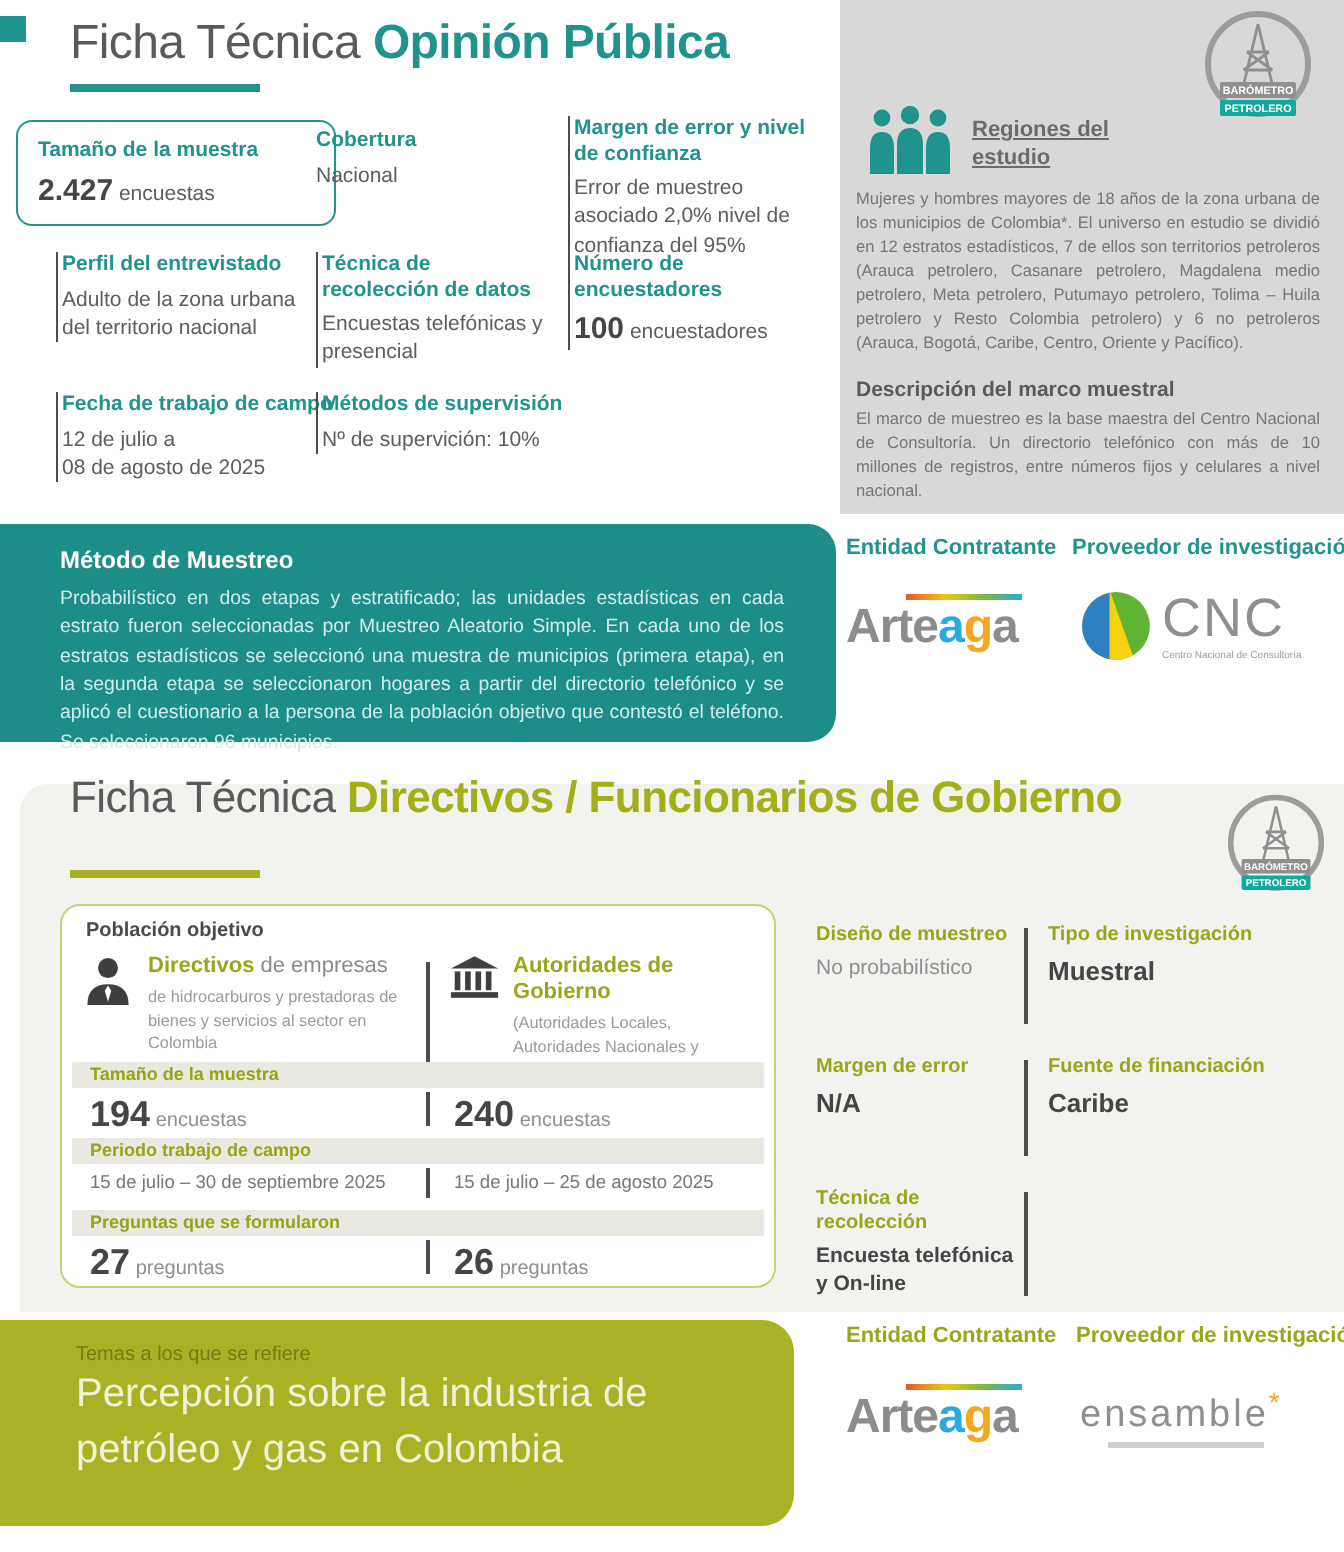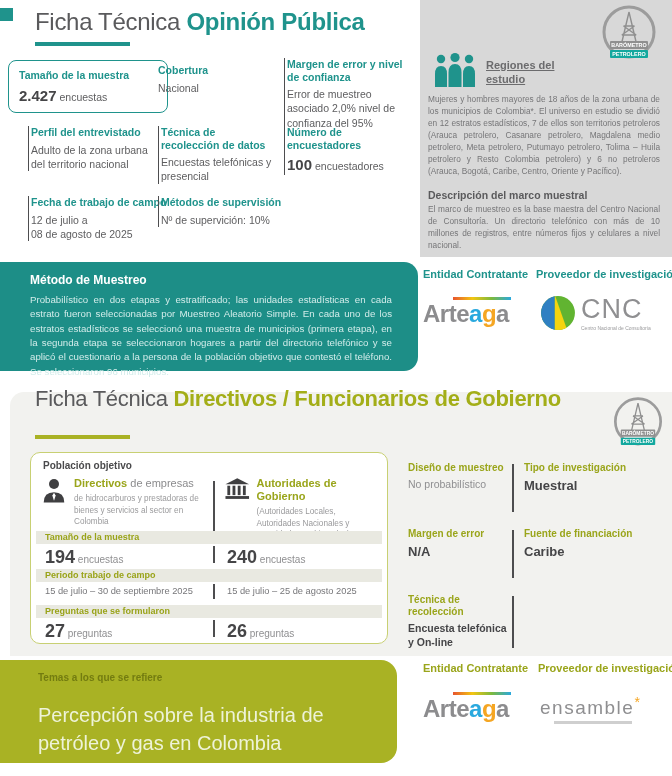--- a/index.html
+++ b/index.html
@@ -68,21 +68,21 @@
   .dateval{position:absolute;font-size:9.3px;color:#77777a;white-space:nowrap;}
 
   .info-cell{position:absolute;}
   .info-label{font-size:10px;font-weight:bold;color:#9aa51b;margin-bottom:4px;line-height:1.2;}
   .info-value{font-size:10.5px;color:#8f8f91;line-height:1.3;}
   .info-value.big{font-size:13px;font-weight:bold;color:#454547;}
   .info-value.boldsm{font-size:10.5px;font-weight:bold;color:#454547;}
 
   .temas-box{position:absolute;left:0;top:660px;width:397px;height:103px;background:#a9b224;
              border-radius:0 16px 16px 0;box-sizing:border-box;padding:12px 20px 0 38px;}
-  .temas-label{font-size:10px;font-weight:bold;color:#737c10;margin-bottom:18px;}
+  .temas-label{font-size:10px;font-weight:normal;color:#737c10;margin-bottom:0;}
   .temas-text{font-size:20px;color:#eef3d8;line-height:1.4;width:335px;}
 
   .corner-square{position:absolute;left:0;top:8px;width:13px;height:13px;background:#1f938c;}
 </style>
 </head>
 <body>
 
 <div class="page">
 
   <div class="corner-square"></div>

